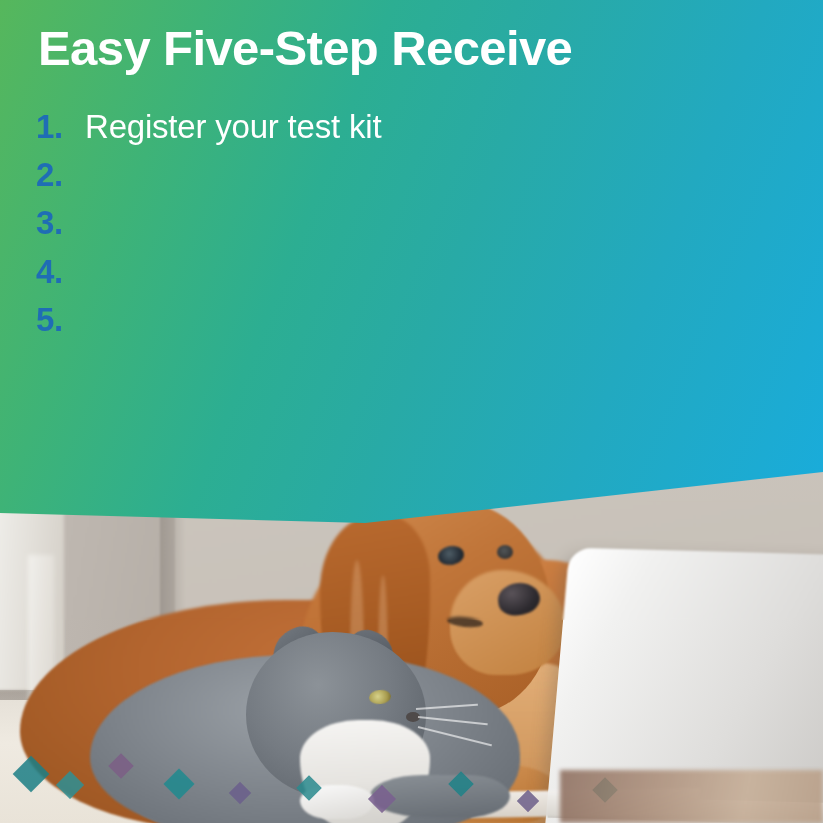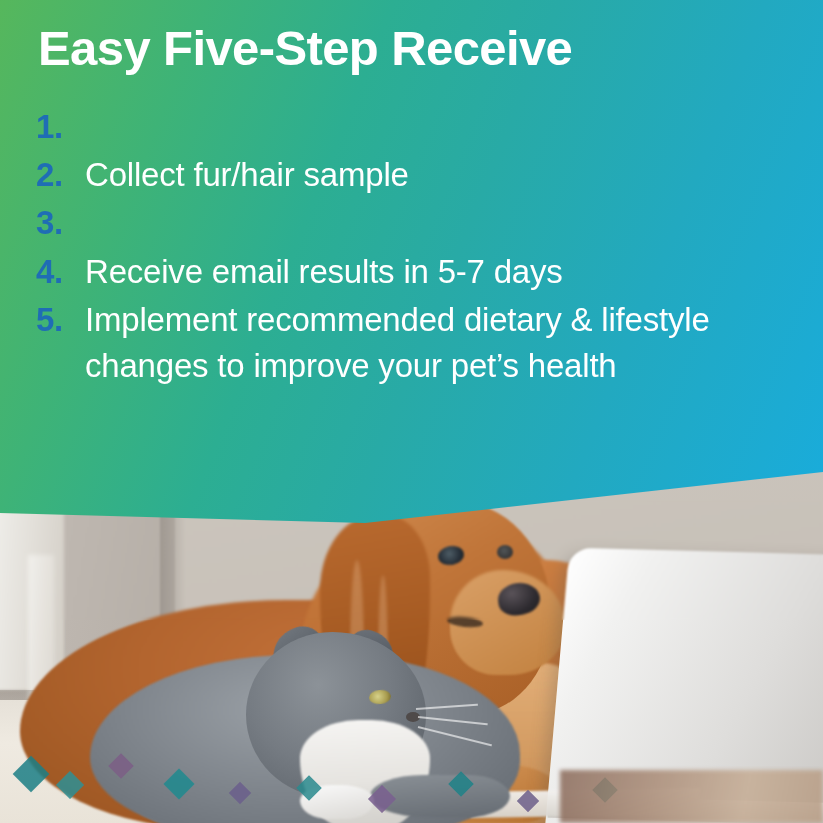--- a/index.html
+++ b/index.html
@@ -481,32 +481,30 @@
   </div>
 
   <div class="banner"></div>
 
   <div class="banner-content">
     <h1 class="title">Easy Five-Step Receive</h1>
 
     <ol class="steps">
       <li class="step">
         <span class="step-num">1.</span>
+        <span class="step-text">Register your test kit</span>
       </li>
       <li class="step">
         <span class="step-num">2.</span>
-        <span class="step-text">Collect fur/hair sample</span>
       </li>
       <li class="step">
         <span class="step-num">3.</span>
       </li>
       <li class="step">
         <span class="step-num">4.</span>
-        <span class="step-text">Receive email results in 5-7 days</span>
       </li>
       <li class="step">
         <span class="step-num">5.</span>
-        <span class="step-text">Implement recommended dietary &amp; lifestyle changes to improve your pet’s health</span>
       </li>
     </ol>
   </div>
 
 </div>
 
 </body></html>

